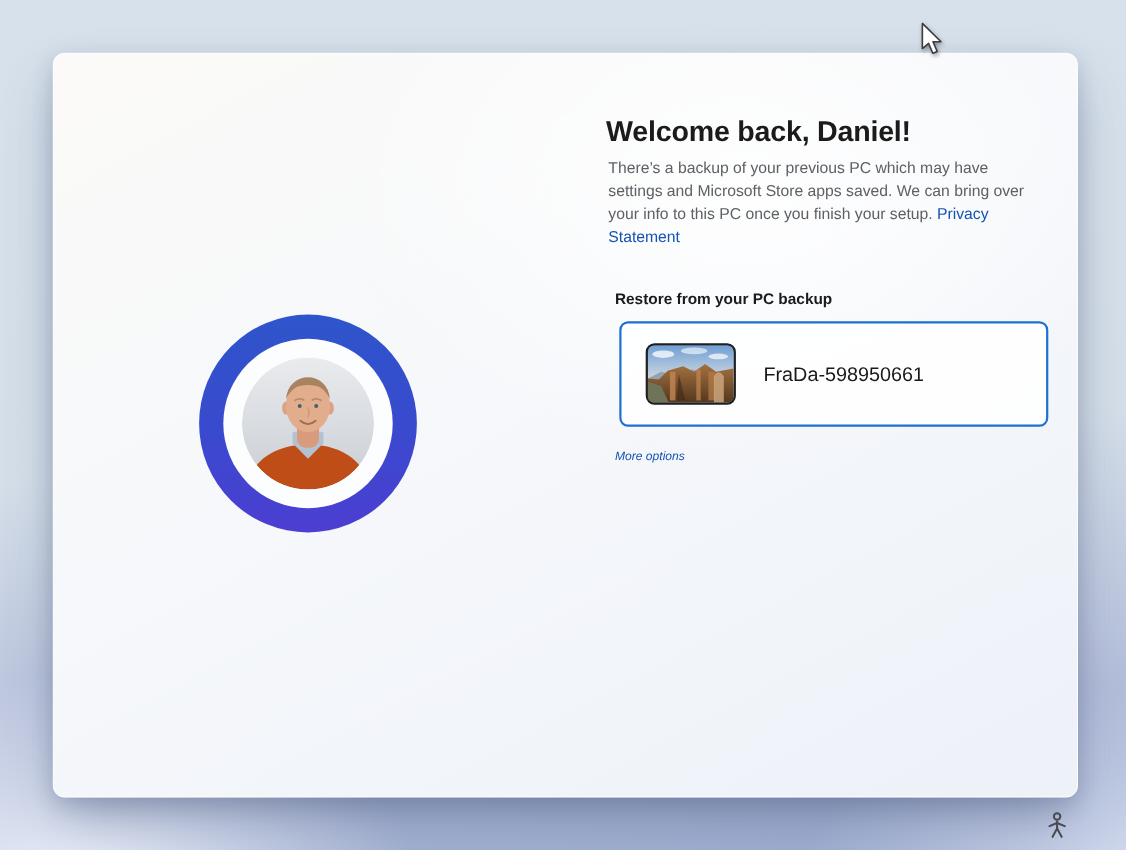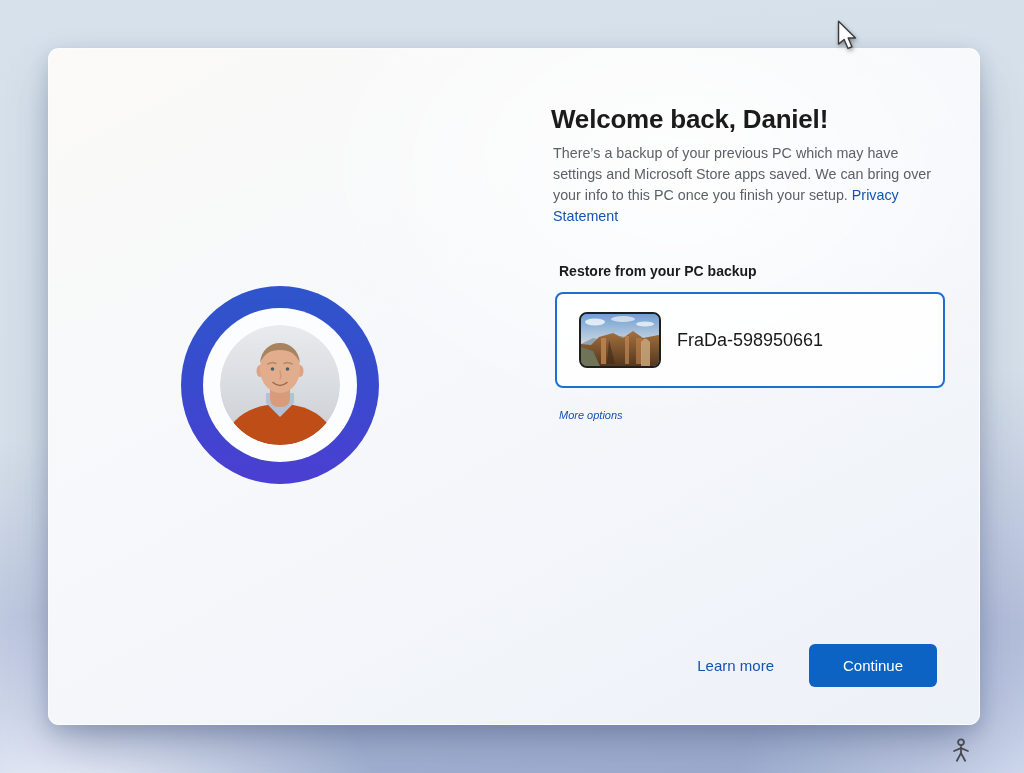--- a/index.html
+++ b/index.html
@@ -51,24 +51,24 @@
     position:absolute;top:92px;left:0;margin:2px;width:380px;
     font-size:14.3px;line-height:21px;color:#5d6065;
   }
   .link{color:#1552b4;text-decoration:none;cursor:pointer;}
   .section-label{
     position:absolute;top:206px;left:0;margin:8px;
     font-size:14px;font-weight:700;color:#1b1b1b;
   }
   
   .backup-card{
-    position:absolute;top:243px;left:4px;width:364px;height:92px;
+    position:absolute;top:243px;left:12px;width:364px;height:92px;
     border:2px solid #1e6fd2;border-radius:8px;
     background:rgba(255,255,255,.85);
-    display:flex;align-items:center;padding-left:22px;gap:16px;
+    display:flex;align-items:center;padding-left:22px;gap:25px;
     cursor:pointer;box-sizing:content-box;
   }
   .thumb{
     width:78px;height:52px;border:2px solid #1f1f1f;border-radius:8px;
     overflow:hidden;flex:0 0 auto;display:block;background:#7fa3cf;
   }
   .card-text{display:flex;flex-direction:column;}
   .card-name{font-size:18px;color:#191919;line-height:22px;}
   .card-sub{font-size:13px;color:#5e6166;line-height:18px;margin-top:2px;}
   .more-options{
@@ -163,24 +163,20 @@
           <path d="M28 26 L34 50 L26 50 Z" fill="#3f2a16" opacity=".6"></path>
         </svg>
         <div class="card-text">
           <span class="card-name">FraDa-598950661</span>
         </div>
       </div>
 
       <a class="link more-options">More options</a>
     </div>
 
-    <div class="footer">
-      <a class="link learn-more">Learn more</a>
-      <button class="continue-btn">Continue</button>
-    </div>
 
   </div>
 
   <svg class="cursor" viewBox="0 0 15 23">
     <path d="M1 1 L1 18.5 L5.3 14.9 L8.3 21.8 L11.3 20.5 L8.4 13.8 L14 13.8 Z" fill="#ffffff" stroke="#3c3c3c" stroke-width="1.1" stroke-linejoin="round"></path>
   </svg>
 
   <svg class="a11y" viewBox="0 0 22 24">
     <g stroke="#4a4a52" stroke-width="1.7" fill="none" stroke-linecap="round" stroke-linejoin="round">
       <circle cx="11" cy="4" r="2.7"></circle>

